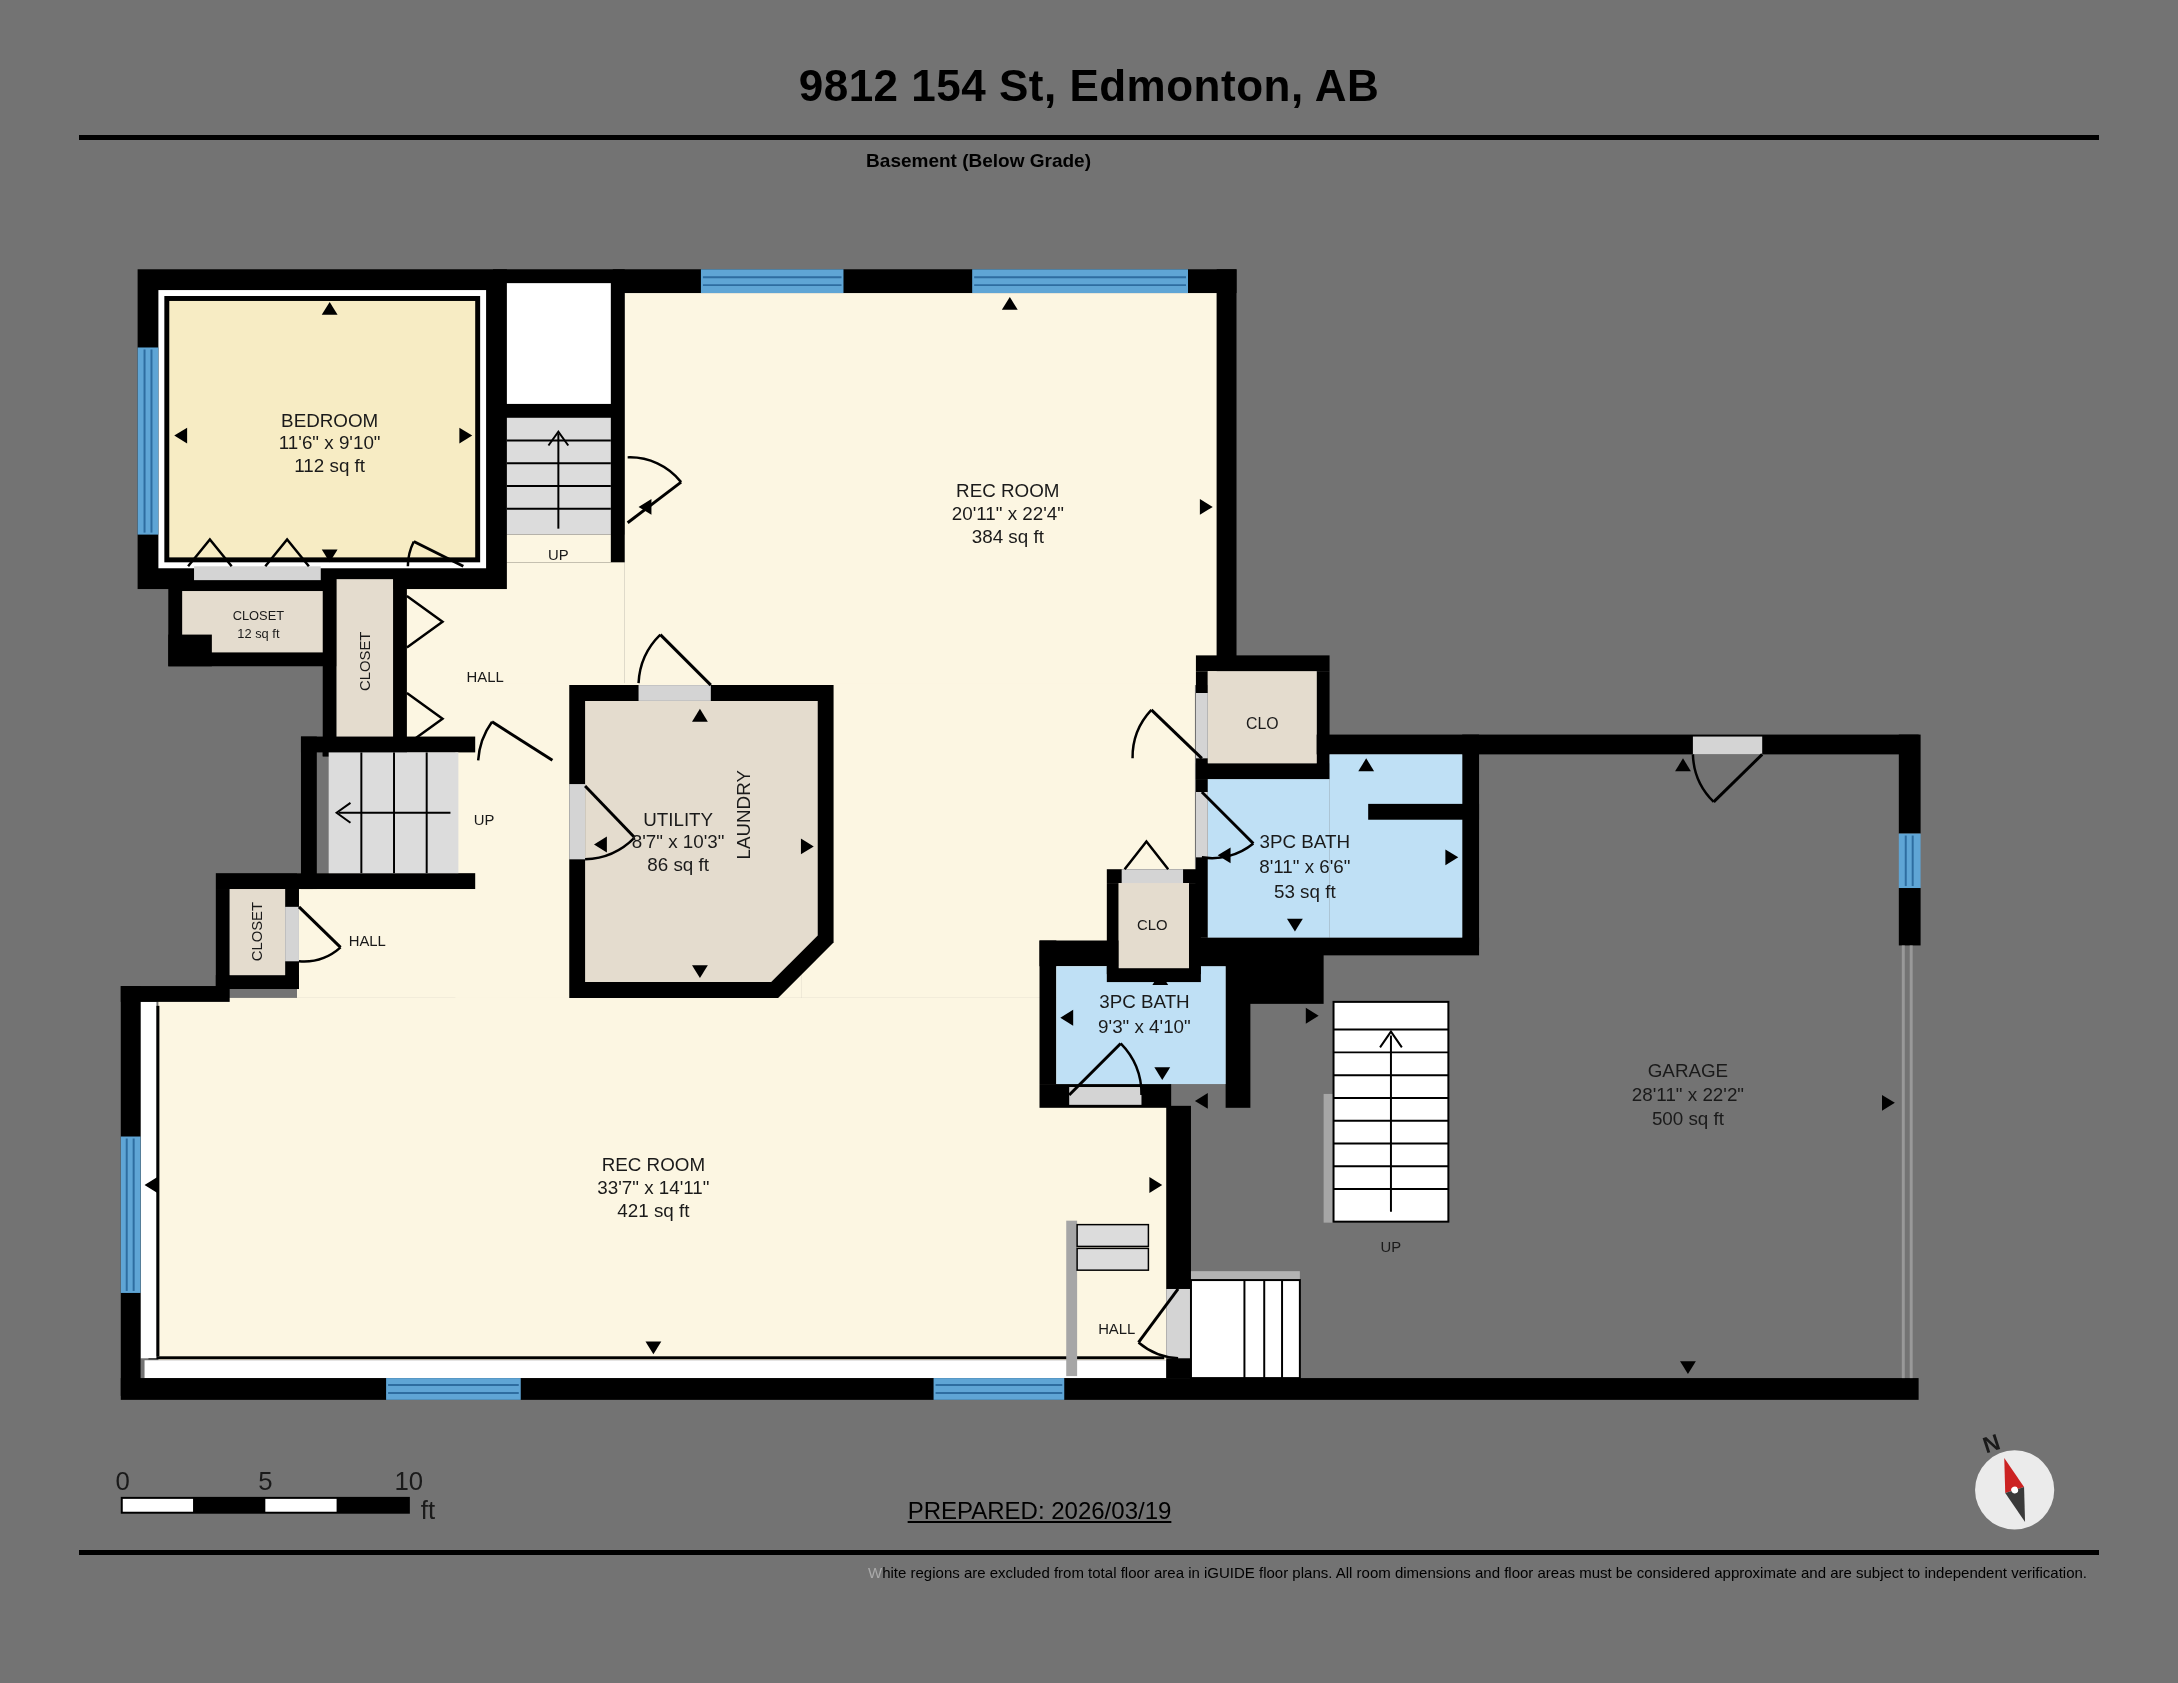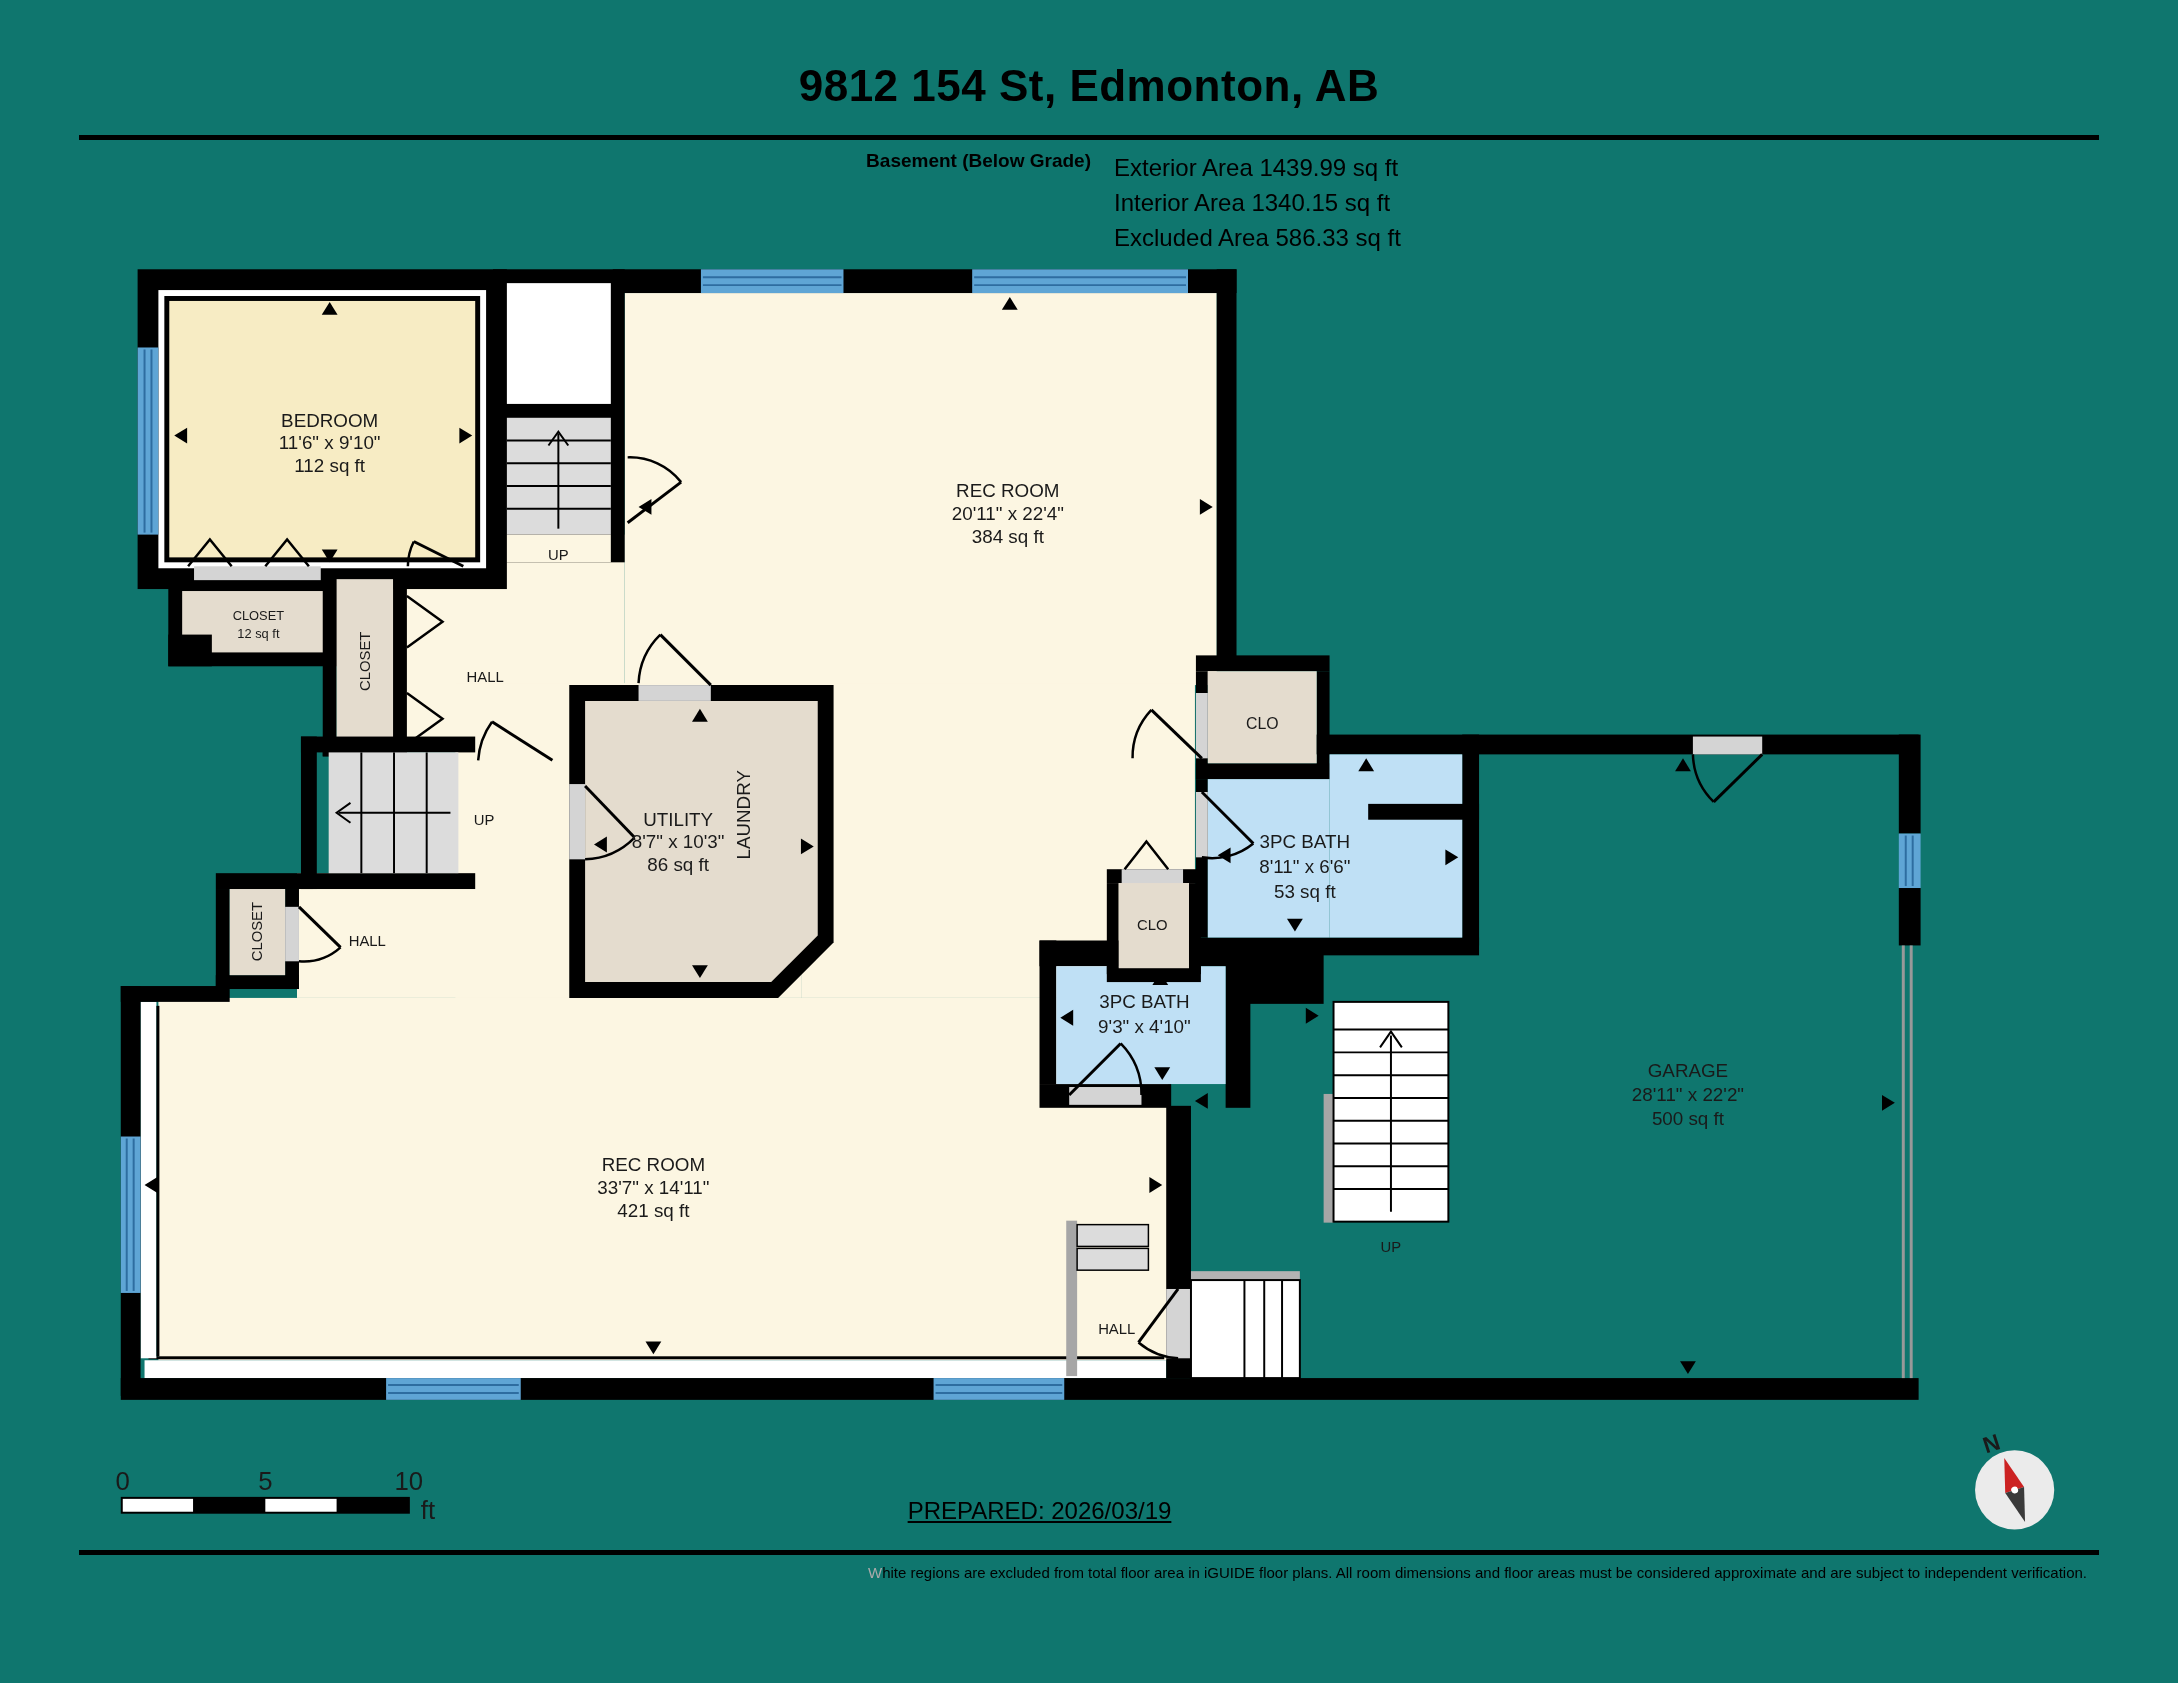--- a/index.html
+++ b/index.html
@@ -1,16 +1,16 @@
 <!DOCTYPE html>
 <html><head>
 <meta charset="utf-8">
 <style>
   html,body{margin:0;padding:0;background:#fff;}
-  .page{position:relative;width:2178px;height:1683px;background:#0f766e;
+  .page{position:relative;width:2178px;height:1683px;background:#737373;
         font-family:"Liberation Sans",sans-serif;color:#000;overflow:hidden;}
   .title{position:absolute;left:0;top:61px;width:2178px;text-align:center;
          font-size:44px;font-weight:bold;letter-spacing:0.5px;}
   .rule{position:absolute;left:79px;width:2020px;height:5px;background:#000;}
   .rule-top{top:135px;}
   .rule-bottom{top:1550px;}
   .floor-label{position:absolute;top:150px;right:1087px;font-size:19px;font-weight:bold;white-space:nowrap;}
   .areas{position:absolute;top:150px;left:1114px;font-size:24px;line-height:35px;white-space:nowrap;}
   .prepared{position:absolute;top:1497px;left:0;width:2079px;text-align:center;font-size:24px;text-decoration:underline;}
   .disclaimer{position:absolute;top:1564px;left:87px;width:2000px;font-size:15px;text-align:right;}
@@ -24,25 +24,20 @@
   .north{font-size:23px;font-weight:bold;}
 </style>
 </head>
 <body>
 
 <div class="page">
 
   <div class="title">9812 154 St, Edmonton, AB</div>
   <div class="rule rule-top"></div>
   <div class="floor-label">Basement (Below Grade)</div>
-  <div class="areas">
-    <div>Exterior Area 1439.99 sq ft</div>
-    <div>Interior Area 1340.15 sq ft</div>
-    <div>Excluded Area 586.33 sq ft</div>
-  </div>
 
   <svg width="2178" height="1683" viewBox="0 0 2200 1700" style="position:absolute;left:0;top:0;">
 
     <g>
       <rect x="631" y="296" width="598" height="396" fill="#FCF6E2"></rect>
       <rect x="397" y="540" width="234" height="220" fill="#FCF6E2"></rect>
       <rect x="460" y="690" width="350" height="318" fill="#FCF6E2"></rect>
       <rect x="810" y="690" width="397" height="318" fill="#FCF6E2"></rect>
       <rect x="300" y="882" width="280" height="126" fill="#FCF6E2"></rect>
       <rect x="160" y="1008" width="1020" height="366" fill="#FCF6E2"></rect>

